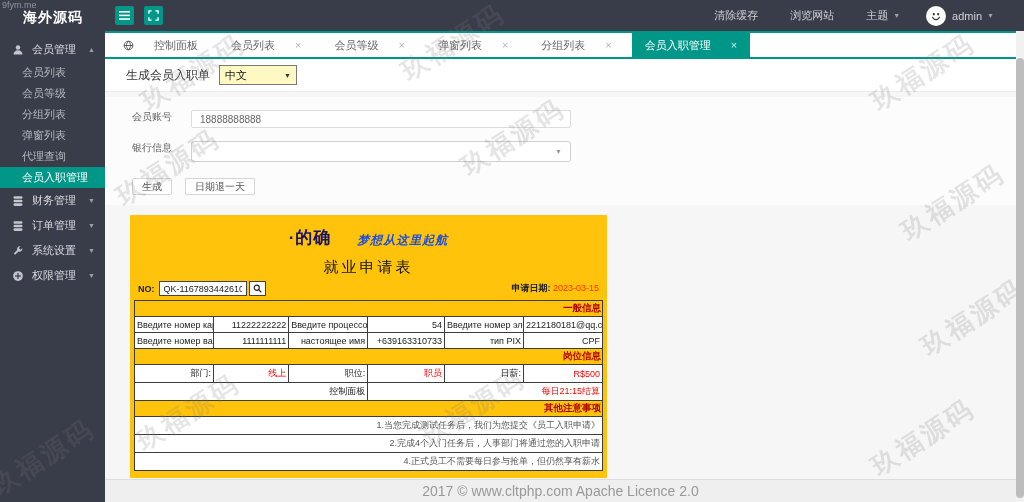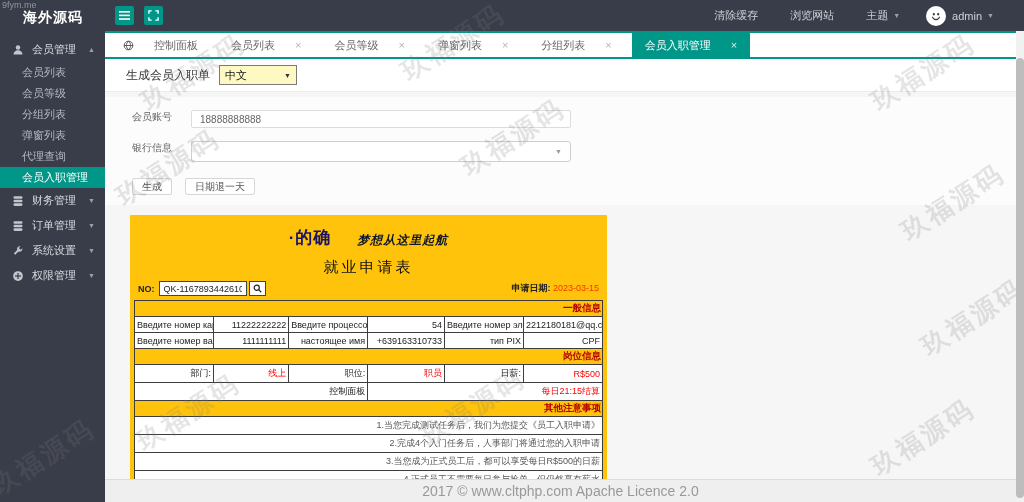--- a/index.html
+++ b/index.html
@@ -44,21 +44,21 @@
   .txt-input{width:380px;height:18px;border:1px solid #dcdcdc;border-radius:2px;background:#fff;font-size:10px;color:#666;padding:0 8px;font-family:inherit}
   .fake-select{width:380px;height:21px;border:1px solid #cfcfcf;border-radius:3px;background:#fff;display:flex;align-items:center;justify-content:flex-end;padding:0 8px;cursor:pointer}
   .fake-select .caret{color:#999}
   .btn-row{display:flex;gap:13px;margin-top:16px}
   .btn{height:17px;padding:0 9px;background:#fff;border:1px solid #d6d6d6;border-radius:2px;font-size:10px;color:#555;cursor:pointer;font-family:inherit;white-space:nowrap}
 
   
   .card{position:relative;margin:10px 0 0 25px;width:477px;background:#ffc30b;padding:5px 4px 7px;border-radius:1px}
   .yc-head{display:flex;align-items:flex-end;justify-content:center;gap:26px;margin-top:6px}
   .yc-logo{font-size:17px;font-weight:bold;color:#1b1464;letter-spacing:1px}
-  .yc-slogan{font-size:12px;font-weight:bold;font-style:italic;color:#0f172a;letter-spacing:1px}
+  .yc-slogan{font-size:12px;font-weight:bold;font-style:italic;color:#1d4ed8;letter-spacing:1px}
   .yc-title{text-align:center;font-size:15px;color:#111;letter-spacing:3px;margin-top:9px}
   .no-row{display:flex;align-items:center;margin-top:4px;padding:0 4px 4px 4px;font-size:9px}
   .no-label{font-weight:bold;color:#222;margin-right:4px}
   .no-input{width:88px;height:15px;border:1px solid #444;background:#fff;font-size:9px;color:#222;padding:0 4px;font-family:inherit}
   .search-btn{width:17px;height:15px;border:1px solid #444;background:#fff;margin-left:2px;display:flex;align-items:center;justify-content:center;cursor:pointer;color:#333}
   .date-wrap{margin-left:auto;white-space:nowrap}
   .date-label{color:#222;font-weight:bold}
   .date-val{color:#ff3300}
   table.app{width:100%;border-collapse:collapse;background:#fff}
   table.app td{border:1px solid #3d3d3d;font-size:9px;text-align:right;padding:2px 2px;color:#222;height:16px;overflow:hidden;white-space:nowrap;max-width:79px}
@@ -309,23 +309,20 @@
       <tr>
             <td class="sec" colspan="6">其他注意事项</td>
           </tr>
       <tr>
             <td class="note" colspan="6" style="max-width:none">1.当您完成测试任务后，我们为您提交《员工入职申请》</td>
           </tr>
       <tr>
             <td class="note" colspan="6" style="max-width:none">2.完成4个入门任务后，人事部门将通过您的入职申请</td>
           </tr>
       <tr>
-            <td class="note" colspan="6" style="max-width:none">3.当您成为正式员工后，都可以享受每日R$500的日薪</td>
-          </tr>
-      <tr>
             <td class="note" colspan="6" style="max-width:none">4.正式员工不需要每日参与抢单，但仍然享有薪水</td>
           </tr>
     </tbody>
       </table>
   </div>
 </div>
 
 <footer class="footer">2017 ©  www.cltphp.com  Apache Licence 2.0</footer>
 
 <div class="scroll-track">

